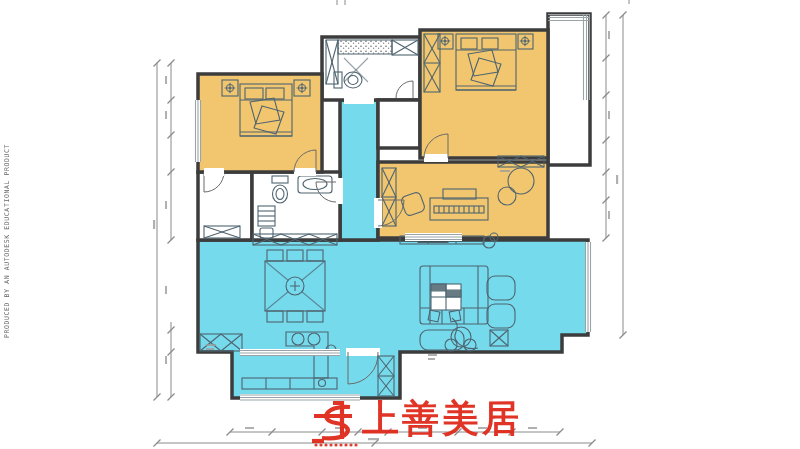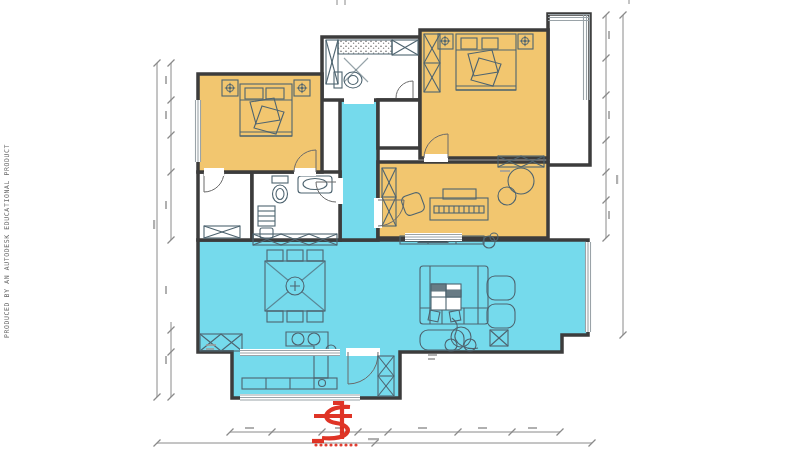--- a/index.html
+++ b/index.html
@@ -386,14 +386,15 @@
         <circle cx="336" cy="445" r="1.6"></circle>
         <circle cx="341" cy="445" r="1.6"></circle>
     <circle cx="346" cy="445" r="1.6"></circle>
         <circle cx="351" cy="445" r="1.6"></circle>
         <circle cx="356" cy="445" r="1.6"></circle>
   </g>
 </svg>
 
 <div class="stamp">PRODUCED BY AN AUTODESK EDUCATIONAL PRODUCT</div>
 
+<div class="brand">上善美居</div>
 
 </div>
 
 </body></html>

